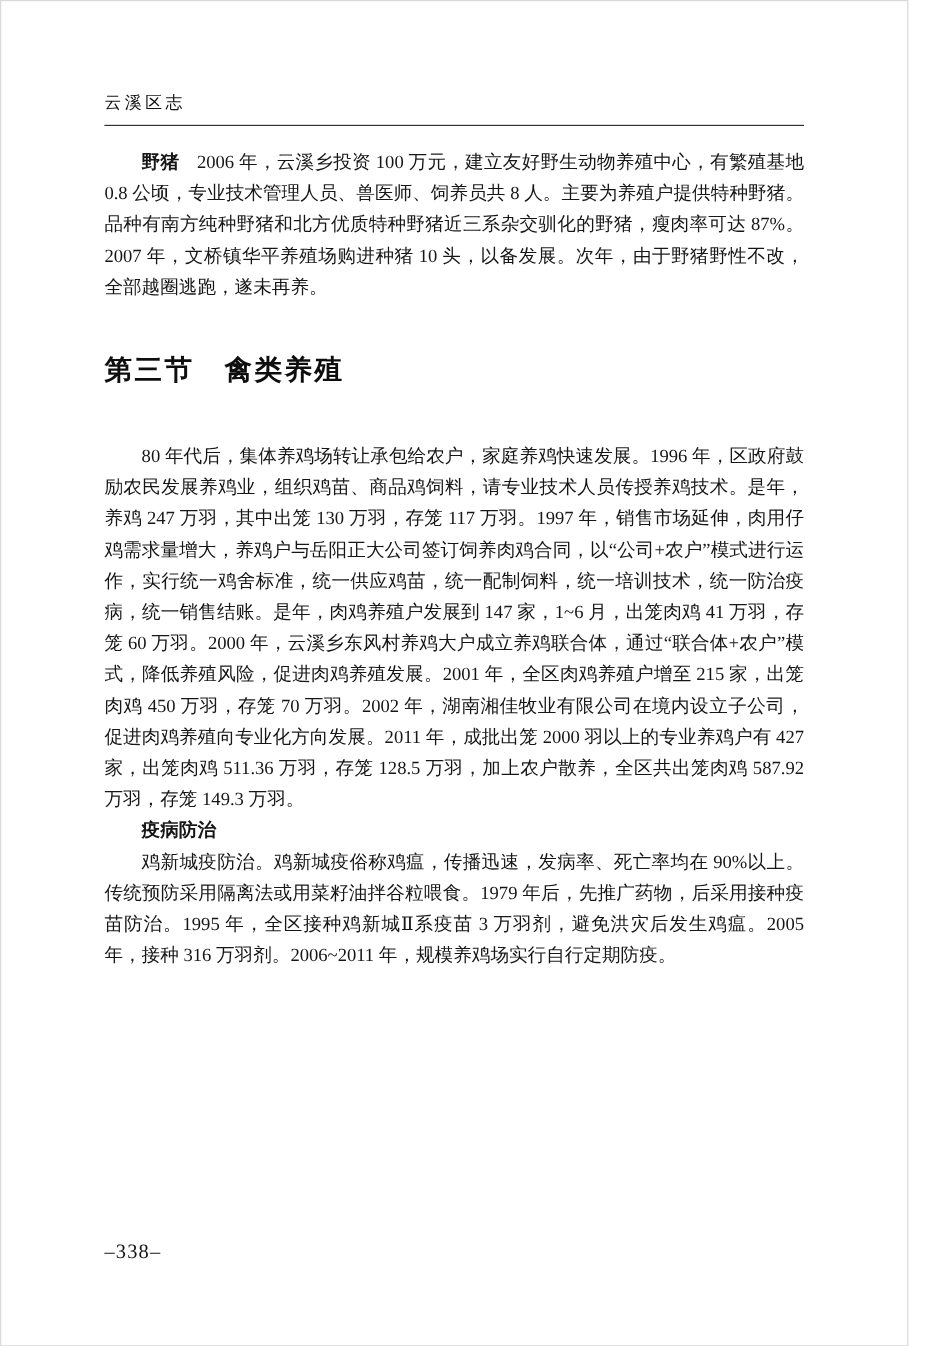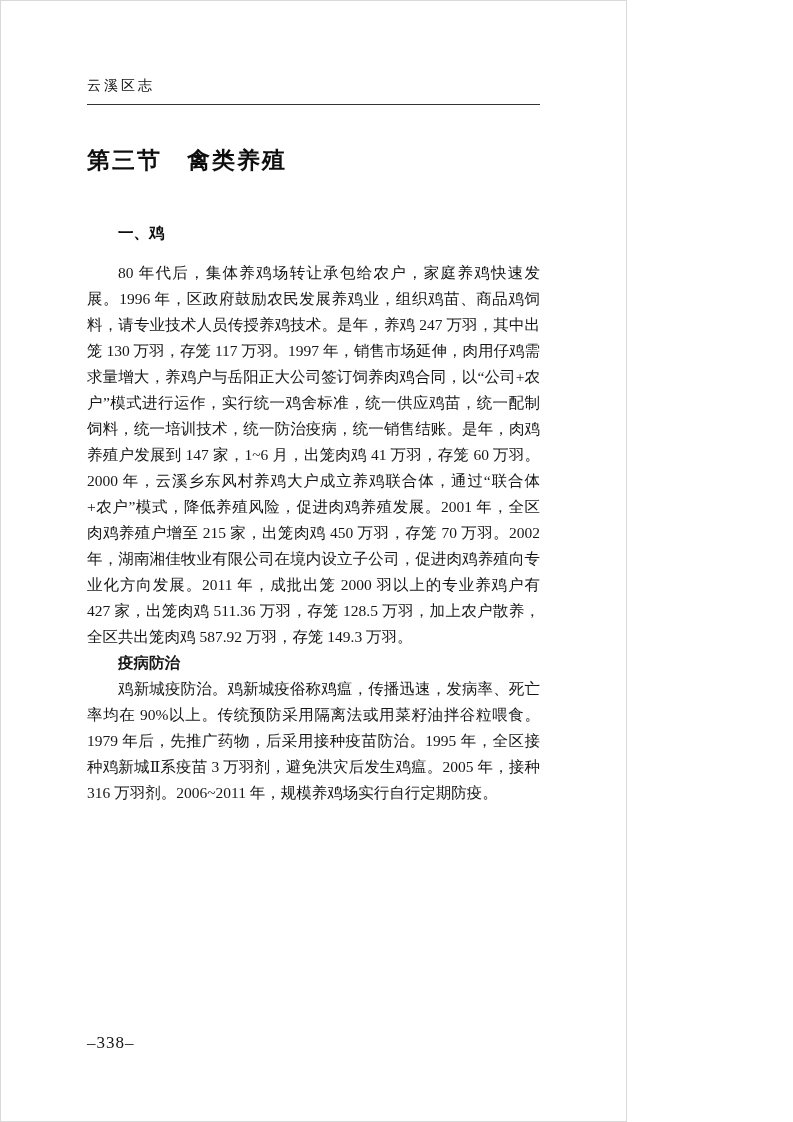--- a/index.html
+++ b/index.html
@@ -2,21 +2,21 @@
 <html><head>
 <meta charset="utf-8">
 <style>
   html, body {
     margin: 0;
     padding: 0;
     background: #ffffff;
   }
   .page {
     position: relative;
-    width: 627px;
+    width: 757px;
     height: 1122px;
     box-sizing: border-box;
     background: #ffffff;
     border: 1px solid #d9d9d9;
     padding: 76px 86px 0 86px;
     font-family: "Liberation Serif", "DejaVu Serif", serif;
     color: #161616;
     overflow: hidden;
   }
   .running-header {
@@ -79,24 +79,26 @@
 <div class="page">
 
   <div class="running-header">
     <span>云溪区志</span>
   </div>
 
   <div class="body-text">
 
 
 
+    <p>
+      <span class="runin">野猪</span><span>2006 年，云溪乡投资 100 万元，建立友好野生动物养殖中心，有繁殖基地 0.8 公顷，专业技术管理人员、兽医师、饲养员共 8 人。主要为养殖户提供特种野猪。品种有南方纯种野猪和北方优质特种野猪近三系杂交驯化的野猪，瘦肉率可达 87%。2007 年，文桥镇华平养殖场购进种猪 10 头，以备发展。次年，由于野猪野性不改，全部越圈逃跑，遂未再养。</span>
+    </p>
 
     <h2 class="section-title">第三节　禽类养殖</h2>
 
-    <h3 class="subsection-title">一、鸡</h3>
 
 
 
     <p>
       <span>80 年代后，集体养鸡场转让承包给农户，家庭养鸡快速发展。1996 年，区政府鼓励农民发展养鸡业，组织鸡苗、商品鸡饲料，请专业技术人员传授养鸡技术。是年，养鸡 247 万羽，其中出笼 130 万羽，存笼 117 万羽。1997 年，销售市场延伸，肉用仔鸡需求量增大，养鸡户与岳阳正大公司签订饲养肉鸡合同，以“公司+农户”模式进行运作，实行统一鸡舍标准，统一供应鸡苗，统一配制饲料，统一培训技术，统一防治疫病，统一销售结账。是年，肉鸡养殖户发展到 147 家，1~6 月，出笼肉鸡 41 万羽，存笼 60 万羽。2000 年，云溪乡东风村养鸡大户成立养鸡联合体，通过“联合体+农户”模式，降低养殖风险，促进肉鸡养殖发展。2001 年，全区肉鸡养殖户增至 215 家，出笼肉鸡 450 万羽，存笼 70 万羽。2002 年，湖南湘佳牧业有限公司在境内设立子公司，促进肉鸡养殖向专业化方向发展。2011 年，成批出笼 2000 羽以上的专业养鸡户有 427 家，出笼肉鸡 511.36 万羽，存笼 128.5 万羽，加上农户散养，全区共出笼肉鸡 587.92 万羽，存笼 149.3 万羽。</span>
     </p>
 
     <p class="sub-heading">疫病防治</p>
 
     <p>

